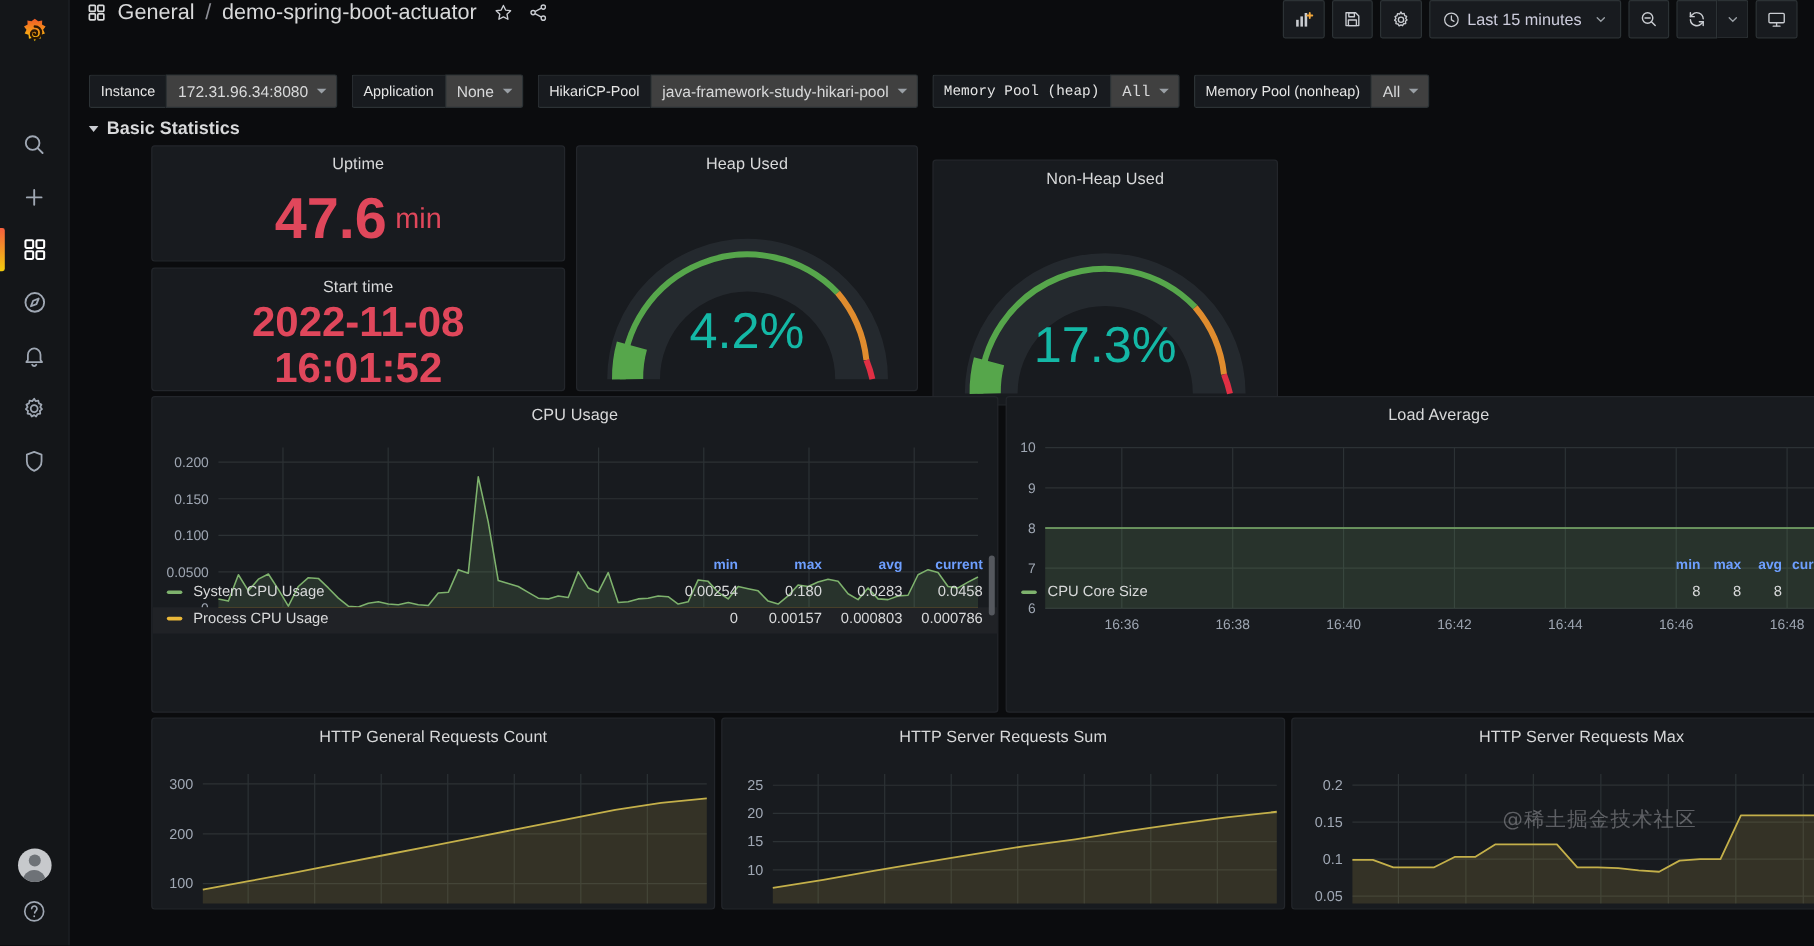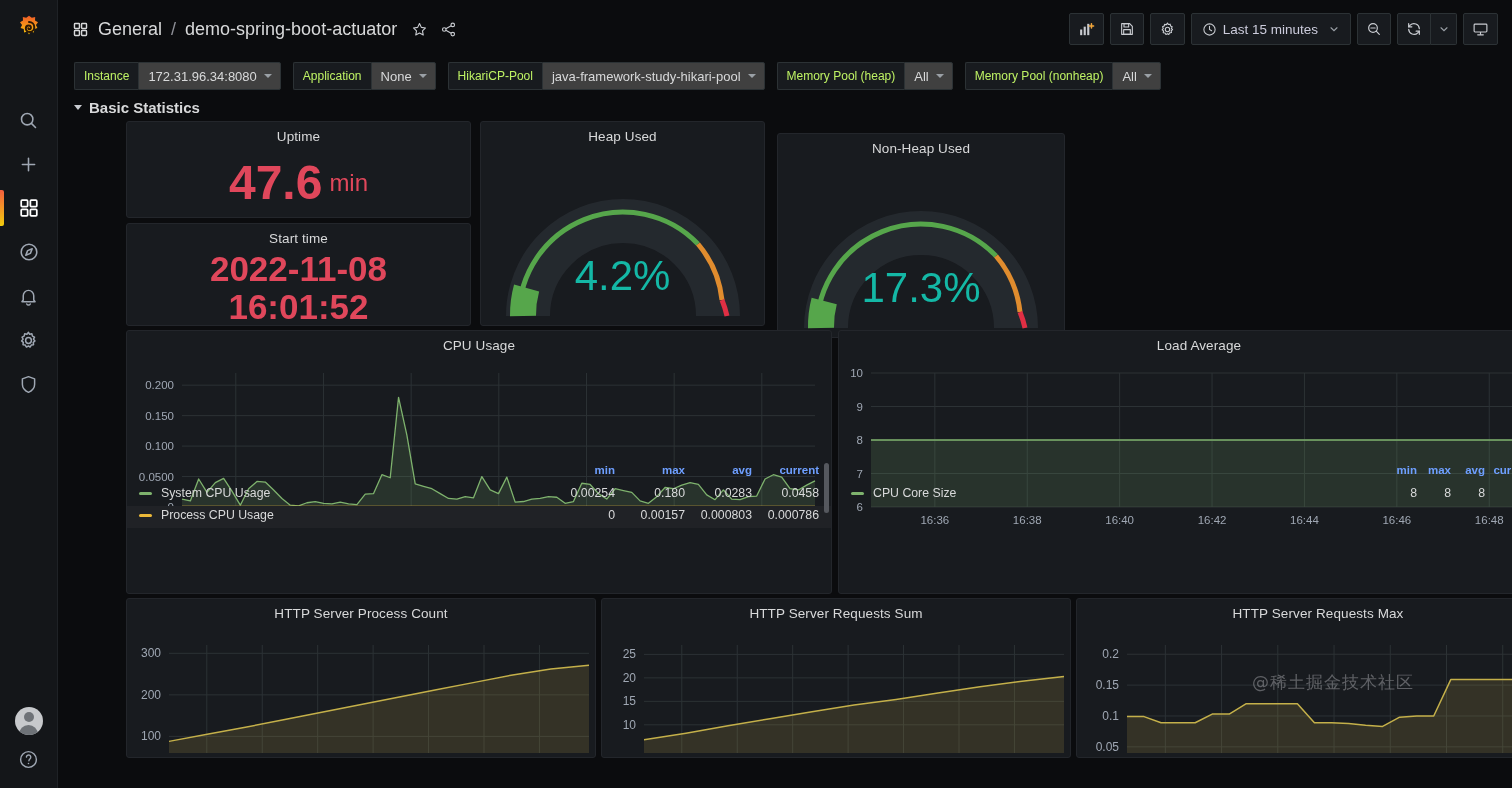--- a/index.html
+++ b/index.html
@@ -41,21 +41,21 @@
     background: #c7c9cc; position: relative; overflow: hidden; cursor:pointer;
   }
   .avatar::before { content:""; position:absolute; width:10px; height:10px; border-radius:50%; background:#6e7277; left:9px; top:5px;}
   .avatar::after { content:""; position:absolute; width:19px; height:12px; border-radius:10px 10px 0 0; background:#6e7277; left:4.5px; top:18px;}
 
   
   .main { flex: 1 1 auto; height: 788px; position: relative; overflow: hidden; }
 
   
   .topbar {
-    height: 58px; display: flex; align-items: center;
+    height: 58px; display: flex; align-items: flex-start;
     padding: 0 14px 0 14px; gap: 6px;
   }
   .dash-title { display:flex; align-items:center; gap:9px; font-size:18px; color:#d8d9da; }
   .dash-title .bc-sep { color:#8e9097; }
   .dash-title .bc-cur { color:#d8d9da; }
   .hdr-icon { cursor:pointer; display:flex; align-items:center; }
   .topbar-right { margin-left:auto; display:flex; align-items:center; gap:6px; }
   .tb-btn {
     height: 32px; min-width: 34px; padding: 0 8px;
     background: #181b1f; border: 1px solid #2c3235; border-radius: 2px;
@@ -67,21 +67,21 @@
   .tb-group .tb-btn:first-child { border-radius:2px 0 0 2px; border-left-width:1px; }
   .tb-group .tb-btn:last-child { border-radius:0 2px 2px 0; }
   .time-btn { padding: 0 10px; }
   .time-label { font-size: 13.5px; color:#ccccdc; }
 
   
   .varsrow { display:flex; align-items:center; gap:6px; padding: 2px 14px 0 16px; height: 34px; }
   .var-group { display:flex; align-items:stretch; }
   .var-label {
     background:#181b1f; border:1px solid #2c3235; border-right:none;
-    border-radius:2px 0 0 2px; color:#bef264; font-size:12px;
+    border-radius:2px 0 0 2px; color:#e5e5e5; font-size:12px;
     display:flex; align-items:center; padding: 0 9px; height:28px;
   }
   .var-value {
     background:#404040; border:1px solid #2c3235; border-radius:0 2px 2px 0;
     color:#d8d9da; font-size:13px; display:flex; align-items:center; gap:7px;
     padding: 0 8px 0 9px; height:28px; cursor:pointer;
   }
   .caret { border-left:4px solid transparent; border-right:4px solid transparent; border-top:4px solid #9aa0a6; display:inline-block; }
 
   
@@ -314,21 +314,21 @@
           <i class="caret"></i>
       </div>
     </div>
     <div class="var-group" style="margin-left:6px;">
       <div class="var-label">HikariCP-Pool</div>
       <div class="var-value">
         <span>java-framework-study-hikari-pool</span>
           <i class="caret"></i>
       </div>
     </div>
-    <div class="var-group" style="margin-left:6px;">
+    <div class="var-group" style="margin-left:6px;font-family:Liberation Mono, monospace;">
       <div class="var-label">Memory Pool (heap)</div>
       <div class="var-value">
         <span>All</span>
           <i class="caret"></i>
       </div>
     </div>
     <div class="var-group" style="margin-left:6px;">
       <div class="var-label">Memory Pool (nonheap)</div>
       <div class="var-value">
         <span>All</span>
@@ -485,21 +485,21 @@
             <text x="34" y="140" fill="#d8d9da" font-size="12.3" font-family="&quot;Liberation Sans&quot;, sans-serif">CPU Core Size</text>
             <text x="578" y="140" fill="#d8d9da" font-size="12.3" text-anchor="end" font-family="&quot;Liberation Sans&quot;, sans-serif">8</text>
             <text x="612" y="140" fill="#d8d9da" font-size="12.3" text-anchor="end" font-family="&quot;Liberation Sans&quot;, sans-serif">8</text>
             <text x="646" y="140" fill="#d8d9da" font-size="12.3" text-anchor="end" font-family="&quot;Liberation Sans&quot;, sans-serif">8</text>
             <text x="694" y="140" fill="#d8d9da" font-size="12.3" text-anchor="end" font-family="&quot;Liberation Sans&quot;, sans-serif">8</text>
           </svg>
       </div>
     </div>
 
     <div class="panel" style="left:68px; top:480px; width:470px; height:160px;">
-      <div class="panel-title">HTTP Server Process Count</div>
+      <div class="panel-title">HTTP General Requests Count</div>
       <div class="graph-body">
         <svg id="svg-hcount" width="470" height="134" viewBox="0 0 470 134">
             <line x1="42" y1="28.307692307692307" x2="462" y2="28.307692307692307" stroke="#2c3235" stroke-width="1"></line>
             <text x="34" y="32.30769230769231" fill="#9fa7b3" font-size="12" text-anchor="end" font-family="&quot;Liberation Sans&quot;, sans-serif">300</text>
             <line x1="42" y1="69.84615384615384" x2="462" y2="69.84615384615384" stroke="#2c3235" stroke-width="1"></line>
             <text x="34" y="73.84615384615384" fill="#9fa7b3" font-size="12" text-anchor="end" font-family="&quot;Liberation Sans&quot;, sans-serif">200</text>
             <line x1="42" y1="111.38461538461539" x2="462" y2="111.38461538461539" stroke="#2c3235" stroke-width="1"></line>
             <text x="34" y="115.38461538461539" fill="#9fa7b3" font-size="12" text-anchor="end" font-family="&quot;Liberation Sans&quot;, sans-serif">100</text>
             <line x1="79.8" y1="20" x2="79.8" y2="128" stroke="#2c3235" stroke-width="1"></line>
             <line x1="135.24" y1="20" x2="135.24" y2="128" stroke="#2c3235" stroke-width="1"></line>

